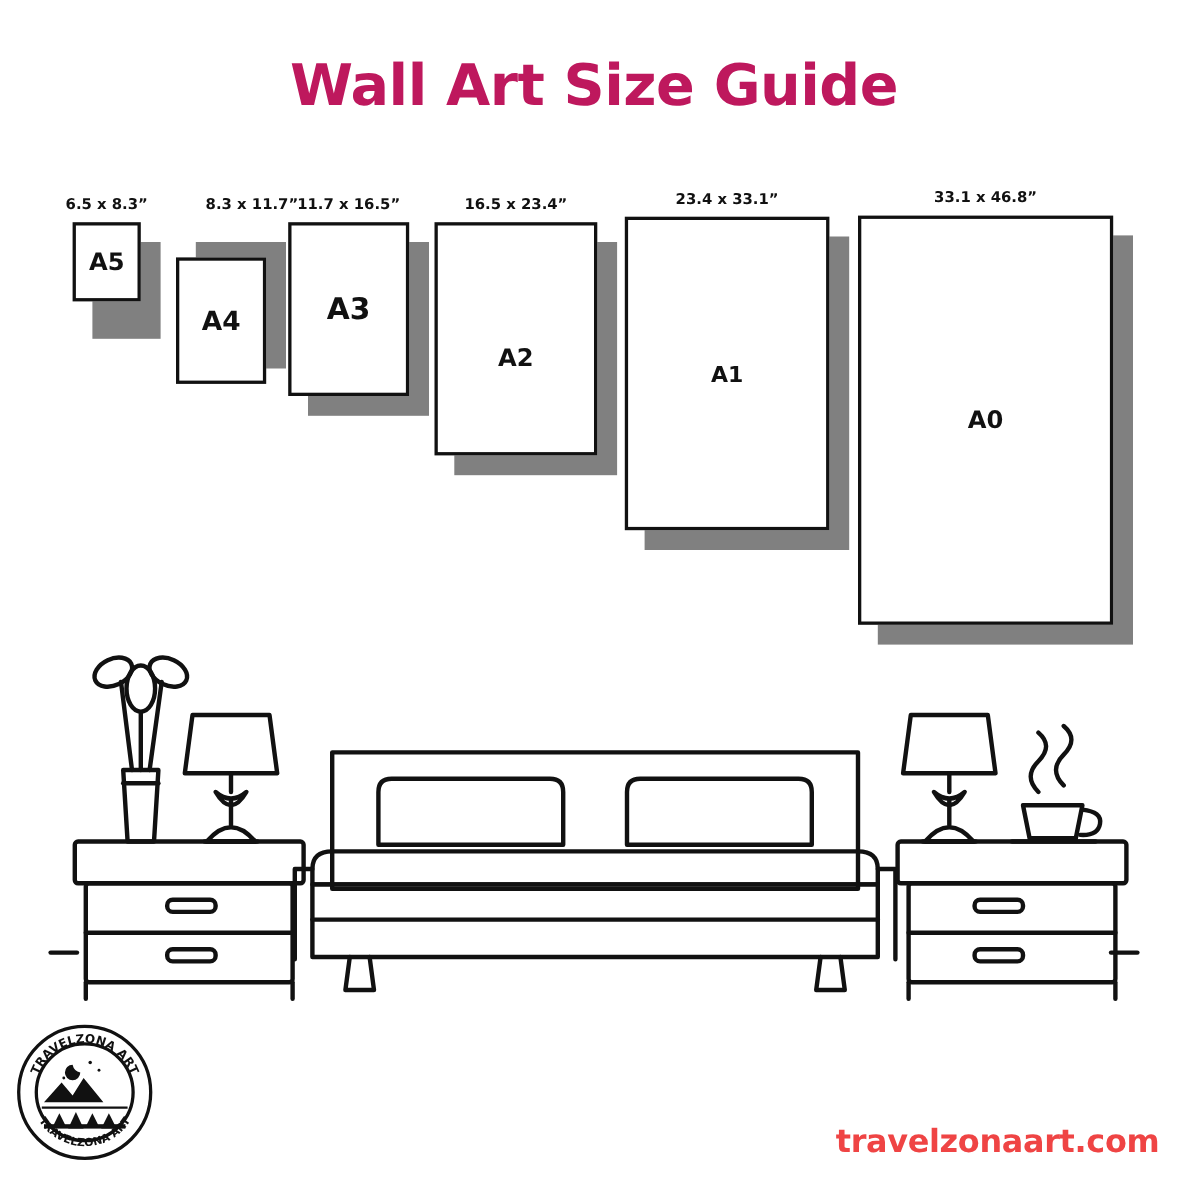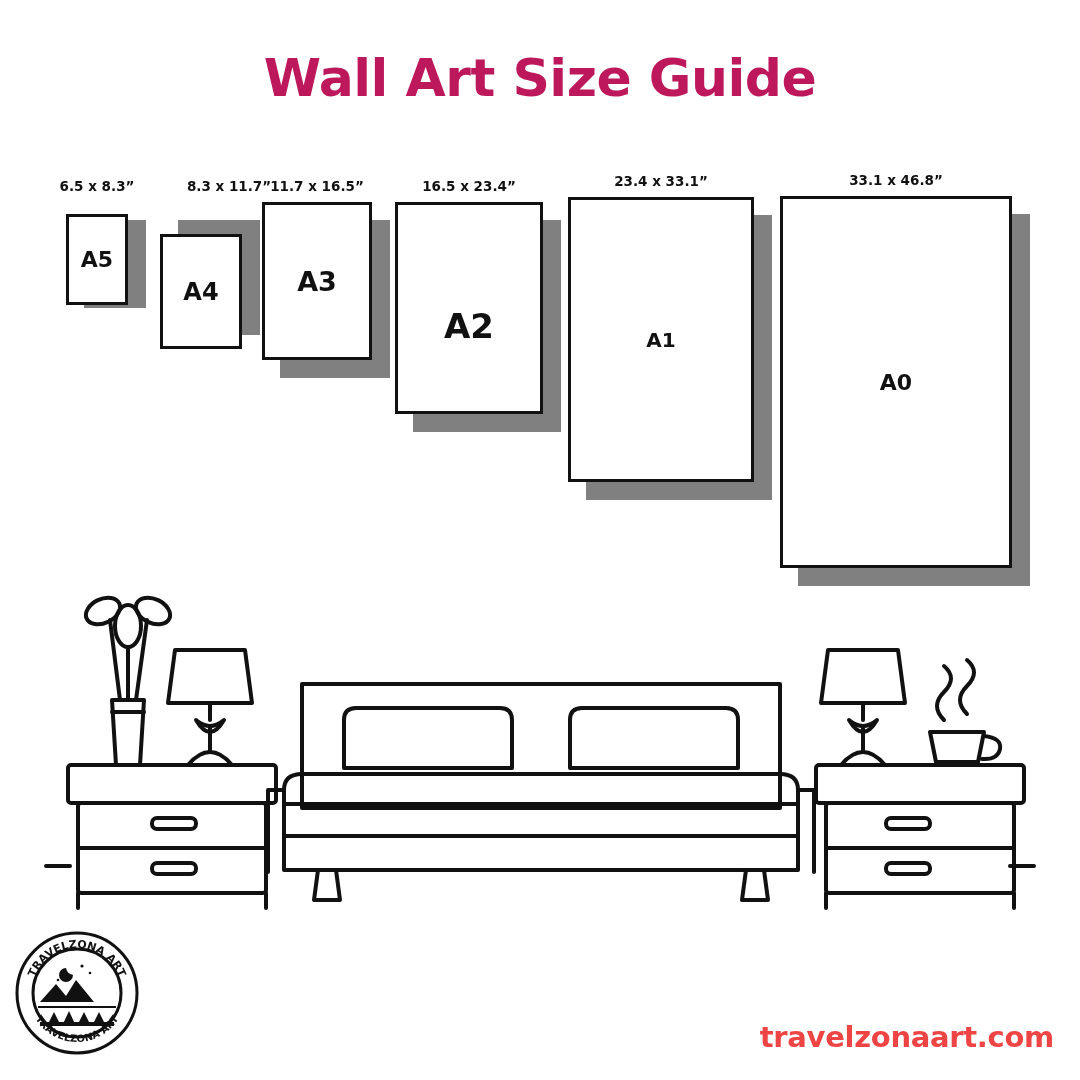--- a/index.html
+++ b/index.html
@@ -93,21 +93,21 @@
   }
 </style>
 </head>
 <body>
 
 <div id="title">Wall Art Size Guide</div>
 
 <div id="frames">
     <div class="frame-group" style="left: 0px; top: 0px;">
       <div class="frame-shadow" style="left: 84px; top: 220px; width: 62px; height: 88px;"></div>
-      <div class="frame-box" style="left: 66px; top: 214px; width: 62px; height: 91px;">
+      <div class="frame-box" style="left: 66px; top: 202px; width: 62px; height: 72px;">
         <span class="frame-label" style="font-size: 22px;">A5</span>
       </div>
       <div class="frame-dim" style="left: 26px; width: 142px; top: 178px;">6.5 x 8.3”</div>
     </div>
     <div class="frame-group" style="left: 0px; top: 0px;">
       <div class="frame-shadow" style="left: 178px; top: 220px; width: 82px; height: 115px;"></div>
       <div class="frame-box" style="left: 160px; top: 202px; width: 82px; height: 115px; margin-top: 32px;">
         <span class="frame-label" style="font-size: 24px;">A4</span>
       </div>
       <div class="frame-dim" style="left: 120px; width: 162px; top: 178px; margin-left: 28px;">8.3 x 11.7”</div>
@@ -115,21 +115,21 @@
     <div class="frame-group" style="left: 0px; top: 0px;">
       <div class="frame-shadow" style="left: 280px; top: 220px; width: 110px; height: 158px;"></div>
       <div class="frame-box" style="left: 262px; top: 202px; width: 110px; height: 158px;">
         <span class="frame-label" style="font-size: 27px;">A3</span>
       </div>
       <div class="frame-dim" style="left: 222px; width: 190px; top: 178px;">11.7 x 16.5”</div>
     </div>
     <div class="frame-group" style="left: 0px; top: 0px;">
       <div class="frame-shadow" style="left: 413px; top: 220px; width: 148px; height: 212px;"></div>
       <div class="frame-box" style="left: 395px; top: 202px; width: 148px; height: 212px;">
-        <span class="frame-label" style="font-size: 34px; margin-top: 36px;">A2</span>
+        <span class="frame-label" style="font-size: 22px; margin-top: 36px;">A2</span>
       </div>
       <div class="frame-dim" style="left: 355px; width: 228px; top: 178px;">16.5 x 23.4”</div>
     </div>
     <div class="frame-group" style="left: 0px; top: 0px;">
       <div class="frame-shadow" style="left: 586px; top: 215px; width: 186px; height: 285px;"></div>
       <div class="frame-box" style="left: 568px; top: 197px; width: 186px; height: 285px;">
         <span class="frame-label" style="font-size: 20px;">A1</span>
       </div>
       <div class="frame-dim" style="left: 528px; width: 266px; top: 173px;">23.4 x 33.1”</div>
     </div>

